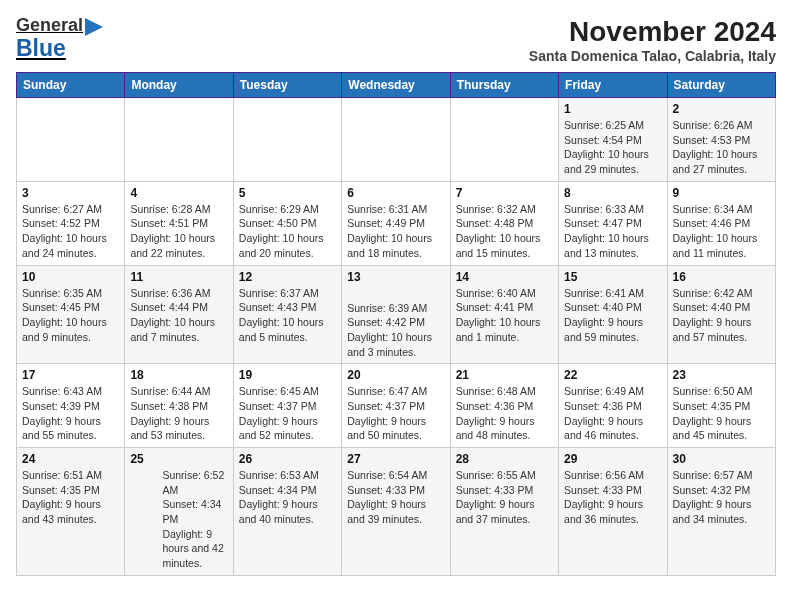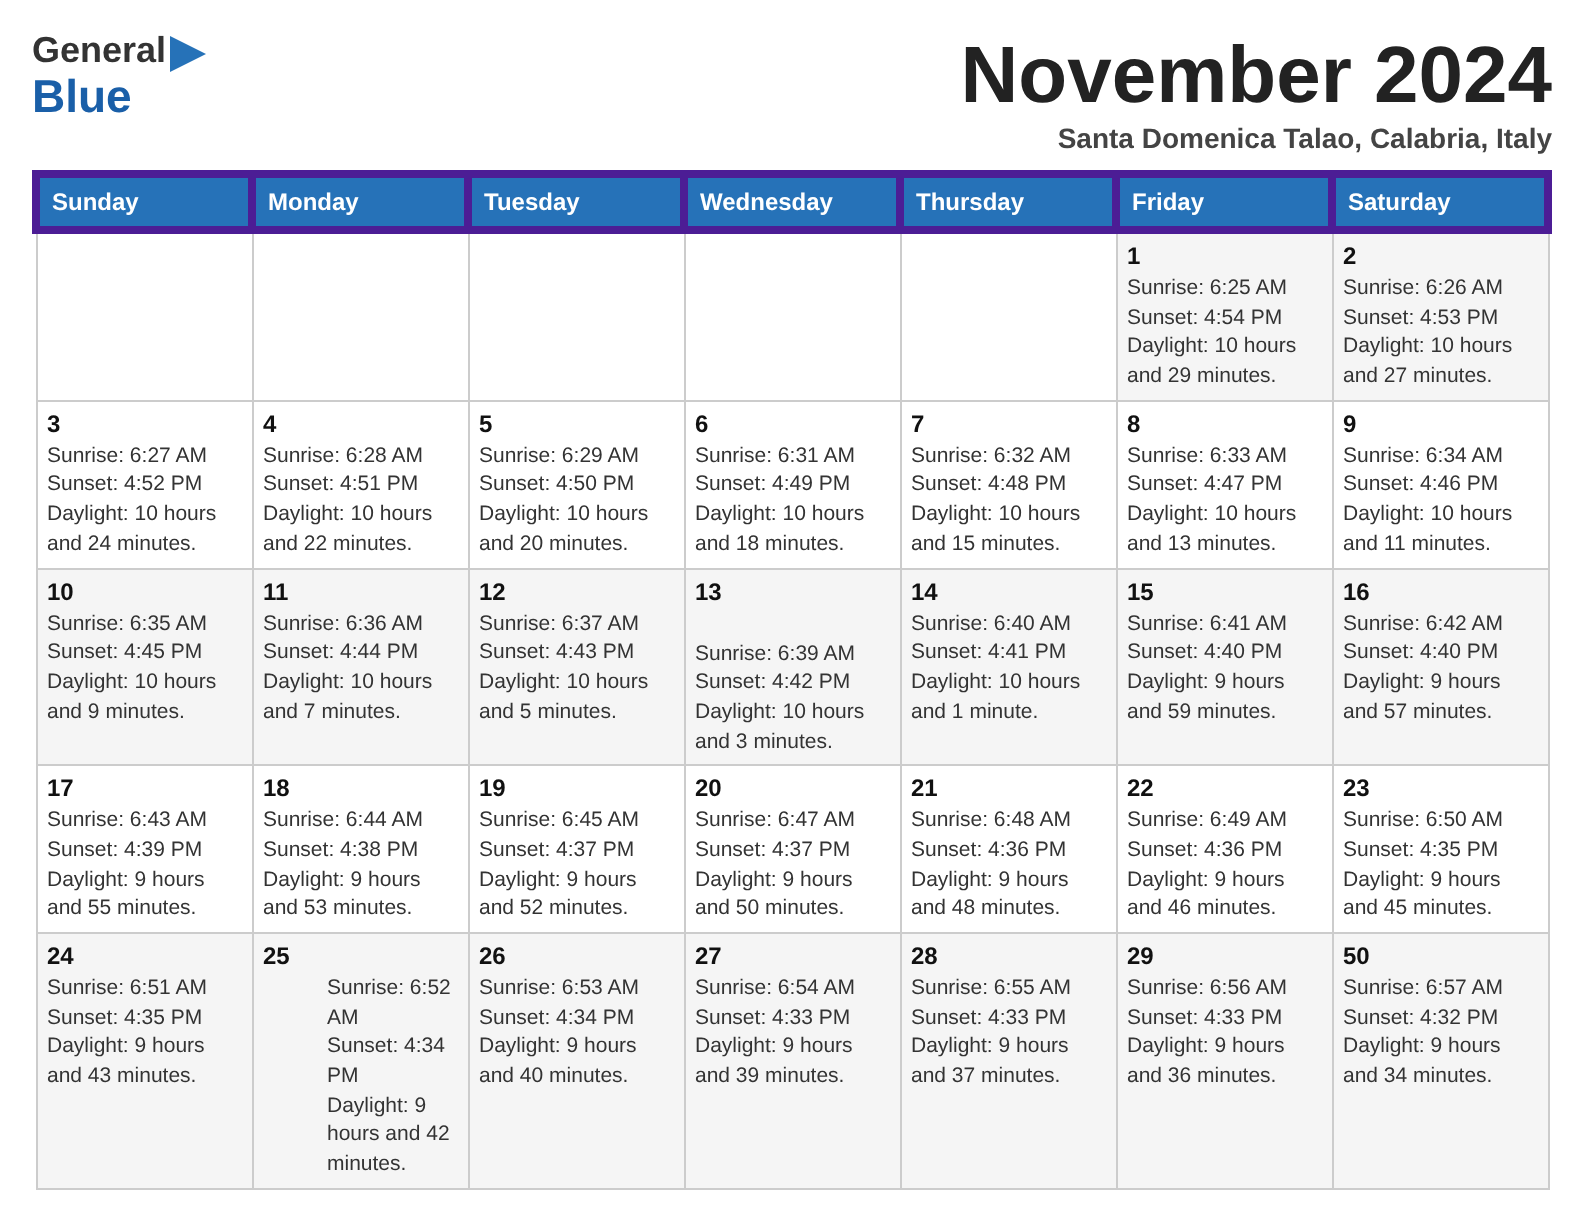--- a/index.html
+++ b/index.html
@@ -29,47 +29,48 @@
     }
     .logo-blue {
       font-size: 23px;
       font-weight: bold;
       color: #1a5fa8;
       line-height: 1.1;
     }
     .logo-row {
       display: flex;
       align-items: center;
+      text-decoration: underline;
     }
     .title-area {
       text-align: right;
     }
     .month-title {
-      font-size: 40px;
+      font-size: 28px;
       font-weight: bold;
       color: #222;
     }
     .location-title {
       font-size: 14px;
       color: #444;
       font-weight: bold;
     }
     .calendar-table {
       width: 100%;
       border-collapse: collapse;
       font-size: 11px;
     }
     .calendar-table th {
       background-color: #2672b8;
       color: #fff;
       text-align: left;
       padding: 5px 6px;
       font-size: 12px;
       font-weight: bold;
-      border: 4px solid #4c1d95;
+      border: 1px solid #4c1d95;
     }
     .calendar-table td {
       border: 1px solid #ccc;
       vertical-align: top;
       padding: 4px 5px;
       width: calc(100% / 7);
       height: 80px;
       background: #fff;
     }
     .calendar-table tr:nth-child(odd) td {
@@ -309,20 +310,20 @@
 Sunset: 4:33 PM
 Daylight: 9 hours and 37 minutes.</div>
         </td>
         <td>
           <div class="day-num">29</div>
           <div class="day-info" style="white-space: pre-line;">Sunrise: 6:56 AM
 Sunset: 4:33 PM
 Daylight: 9 hours and 36 minutes.</div>
         </td>
         <td>
-          <div class="day-num">50</div>
+          <div class="day-num">30</div>
           <div class="day-info" style="white-space: pre-line;">Sunrise: 6:57 AM
 Sunset: 4:32 PM
 Daylight: 9 hours and 34 minutes.</div>
         </td>
       </tr>
     </tbody>
 </table>
 
 </body></html>

